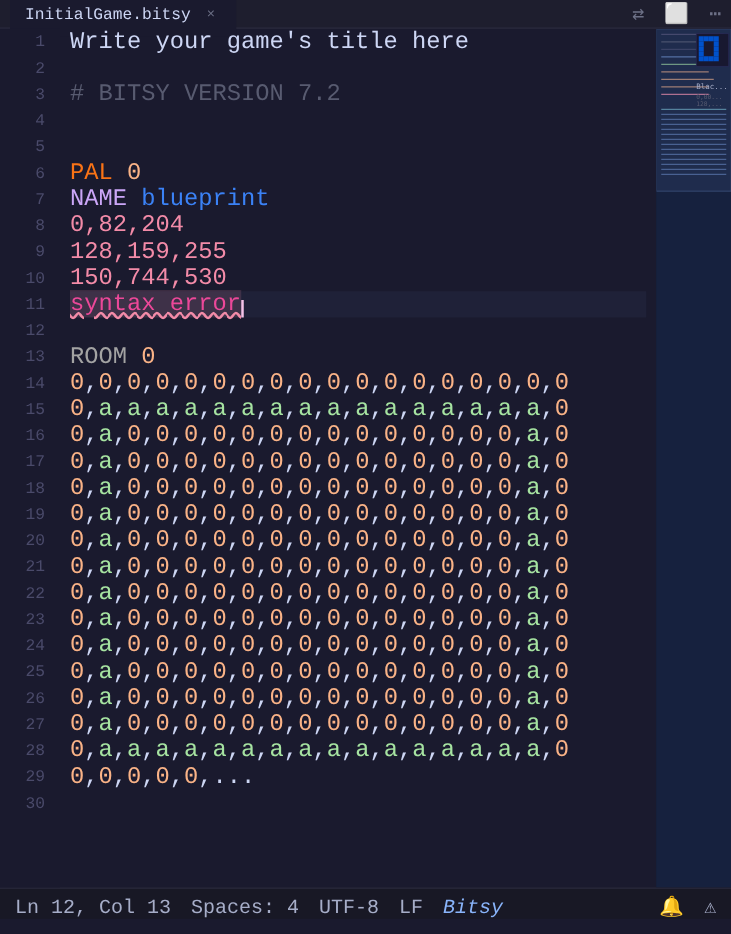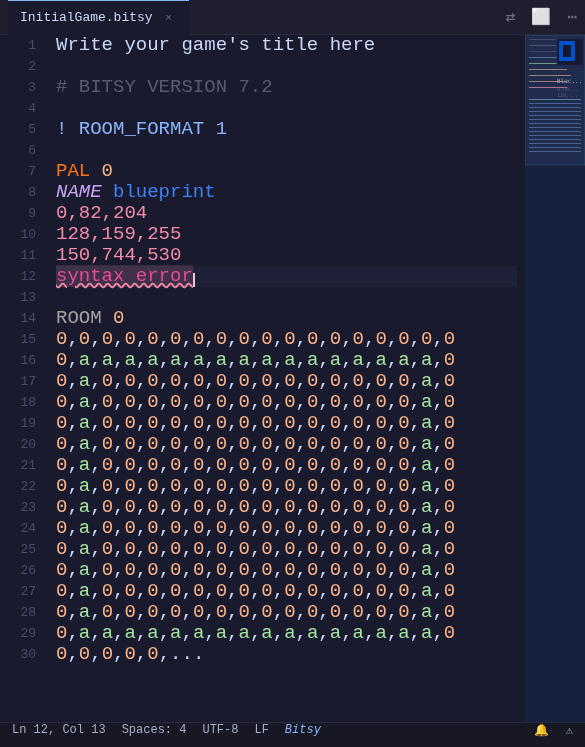--- a/index.html
+++ b/index.html
@@ -12,21 +12,21 @@
       font-size: 13px;
       color: #d4d4d4;
       overflow: hidden;
     }
 
     
     .title-bar {
       display: flex;
       align-items: center;
       background: #1e1e2e;
-      height: 35px;
+      height: 23px;
       padding: 0 8px;
       border-bottom: 1px solid #2a2a3e;
     }
 
     .tab {
       display: flex;
       align-items: center;
       background: #1a1a2e;
       padding: 0 12px;
       height: 35px;
@@ -103,23 +103,23 @@
       flex-shrink: 0;
       overflow: hidden;
       position: relative;
     }
 
     
     .status-bar {
       height: 25px;
       background: #181825;
       display: flex;
-      align-items: flex-start;
+      align-items: flex-end;
       padding: 0 12px;
-      font-size: 12px;
+      font-size: 16px;
       color: #a6adc8;
       gap: 16px;
       border-top: 1px solid #2a2a3e;
     }
 
     .status-item {
       white-space: nowrap;
     }
     .c-number { color: #fab387; }
     .c-error {
@@ -196,24 +196,23 @@
       <div class="line-number">28</div>
       <div class="line-number">29</div>
       <div class="line-number">30</div>
     </div>
 
   <div class="code-content" id="code-content">
       <div class="code-line"><span style="color: rgb(205, 214, 244);">Write your game's title here</span></div>
       <div class="code-line">&nbsp;</div>
       <div class="code-line"><span style="color: rgb(88, 91, 112);"># BITSY VERSION 7.2</span></div>
       <div class="code-line">&nbsp;</div>
-      <div class="code-line"><span style="color: rgb(137, 180, 250);">! ROOM_FORMAT 1</span></div>
       <div class="code-line">&nbsp;</div>
       <div class="code-line"><span style="color: #f97316;">PAL </span><span style="color: rgb(250, 179, 135);">0</span></div>
-      <div class="code-line"><span style="color: rgb(203, 166, 247); font-style: italic;">NAME</span><span style="color: #3b82f6;"> blueprint</span></div>
+      <div class="code-line"><span style="color: rgb(203, 166, 247); ">NAME</span><span style="color: #3b82f6;"> blueprint</span></div>
       <div class="code-line"><span style="color: rgb(243, 139, 168);">0,82,204</span></div>
       <div class="code-line"><span style="color: rgb(243, 139, 168);">128,159,255</span></div>
       <div class="code-line"><span style="color: rgb(243, 139, 168);">150,744,530</span></div>
       <div class="code-line line-active"><span class="c-error">syntax error</span><span class="cursor"></span></div>
       <div class="code-line">&nbsp;</div>
       <div class="code-line"><span style="color: #a3a3a3;">ROOM </span><span style="color: rgb(250, 179, 135);">0</span></div>
       <div class="code-line"><span><span class="c-number">0</span><span class="c-comma">,</span><span class="c-number">0</span><span class="c-comma">,</span><span class="c-number">0</span><span class="c-comma">,</span><span class="c-number">0</span><span class="c-comma">,</span><span class="c-number">0</span><span class="c-comma">,</span><span class="c-number">0</span><span class="c-comma">,</span><span class="c-number">0</span><span class="c-comma">,</span><span class="c-number">0</span><span class="c-comma">,</span><span class="c-number">0</span><span class="c-comma">,</span><span class="c-number">0</span><span class="c-comma">,</span><span class="c-number">0</span><span class="c-comma">,</span><span class="c-number">0</span><span class="c-comma">,</span><span class="c-number">0</span><span class="c-comma">,</span><span class="c-number">0</span><span class="c-comma">,</span><span class="c-number">0</span><span class="c-comma">,</span><span class="c-number">0</span><span class="c-comma">,</span><span class="c-number">0</span><span class="c-comma">,</span><span class="c-number">0</span></span></div>
       <div class="code-line"><span><span class="c-number">0</span><span class="c-comma">,</span><span class="c-a">a</span><span class="c-comma">,</span><span class="c-a">a</span><span class="c-comma">,</span><span class="c-a">a</span><span class="c-comma">,</span><span class="c-a">a</span><span class="c-comma">,</span><span class="c-a">a</span><span class="c-comma">,</span><span class="c-a">a</span><span class="c-comma">,</span><span class="c-a">a</span><span class="c-comma">,</span><span class="c-a">a</span><span class="c-comma">,</span><span class="c-a">a</span><span class="c-comma">,</span><span class="c-a">a</span><span class="c-comma">,</span><span class="c-a">a</span><span class="c-comma">,</span><span class="c-a">a</span><span class="c-comma">,</span><span class="c-a">a</span><span class="c-comma">,</span><span class="c-a">a</span><span class="c-comma">,</span><span class="c-a">a</span><span class="c-comma">,</span><span class="c-a">a</span><span class="c-comma">,</span><span class="c-number">0</span></span></div>
       <div class="code-line"><span><span class="c-number">0</span><span class="c-comma">,</span><span class="c-a">a</span><span class="c-comma">,</span><span class="c-number">0</span><span class="c-comma">,</span><span class="c-number">0</span><span class="c-comma">,</span><span class="c-number">0</span><span class="c-comma">,</span><span class="c-number">0</span><span class="c-comma">,</span><span class="c-number">0</span><span class="c-comma">,</span><span class="c-number">0</span><span class="c-comma">,</span><span class="c-number">0</span><span class="c-comma">,</span><span class="c-number">0</span><span class="c-comma">,</span><span class="c-number">0</span><span class="c-comma">,</span><span class="c-number">0</span><span class="c-comma">,</span><span class="c-number">0</span><span class="c-comma">,</span><span class="c-number">0</span><span class="c-comma">,</span><span class="c-number">0</span><span class="c-comma">,</span><span class="c-number">0</span><span class="c-comma">,</span><span class="c-a">a</span><span class="c-comma">,</span><span class="c-number">0</span></span></div>
       <div class="code-line"><span><span class="c-number">0</span><span class="c-comma">,</span><span class="c-a">a</span><span class="c-comma">,</span><span class="c-number">0</span><span class="c-comma">,</span><span class="c-number">0</span><span class="c-comma">,</span><span class="c-number">0</span><span class="c-comma">,</span><span class="c-number">0</span><span class="c-comma">,</span><span class="c-number">0</span><span class="c-comma">,</span><span class="c-number">0</span><span class="c-comma">,</span><span class="c-number">0</span><span class="c-comma">,</span><span class="c-number">0</span><span class="c-comma">,</span><span class="c-number">0</span><span class="c-comma">,</span><span class="c-number">0</span><span class="c-comma">,</span><span class="c-number">0</span><span class="c-comma">,</span><span class="c-number">0</span><span class="c-comma">,</span><span class="c-number">0</span><span class="c-comma">,</span><span class="c-number">0</span><span class="c-comma">,</span><span class="c-a">a</span><span class="c-comma">,</span><span class="c-number">0</span></span></div>

